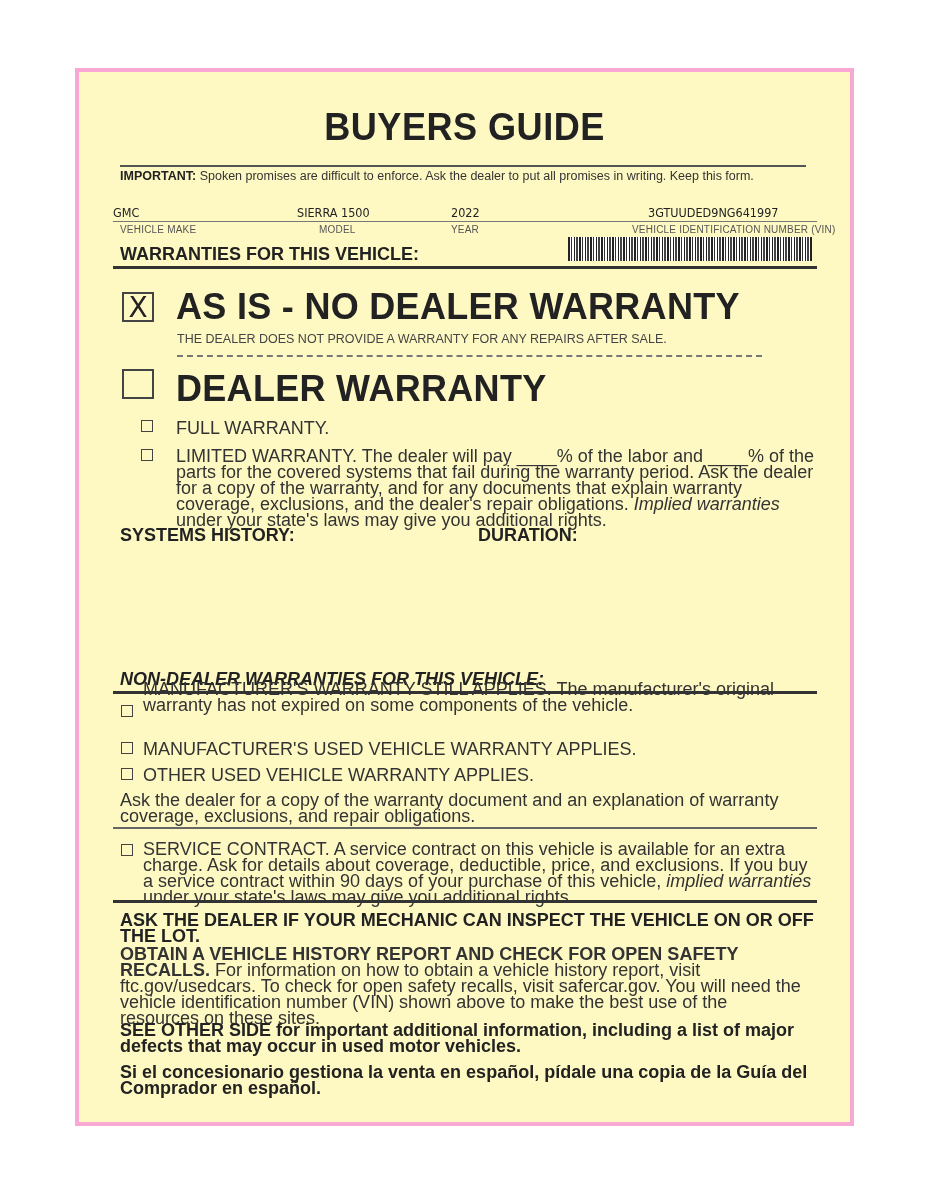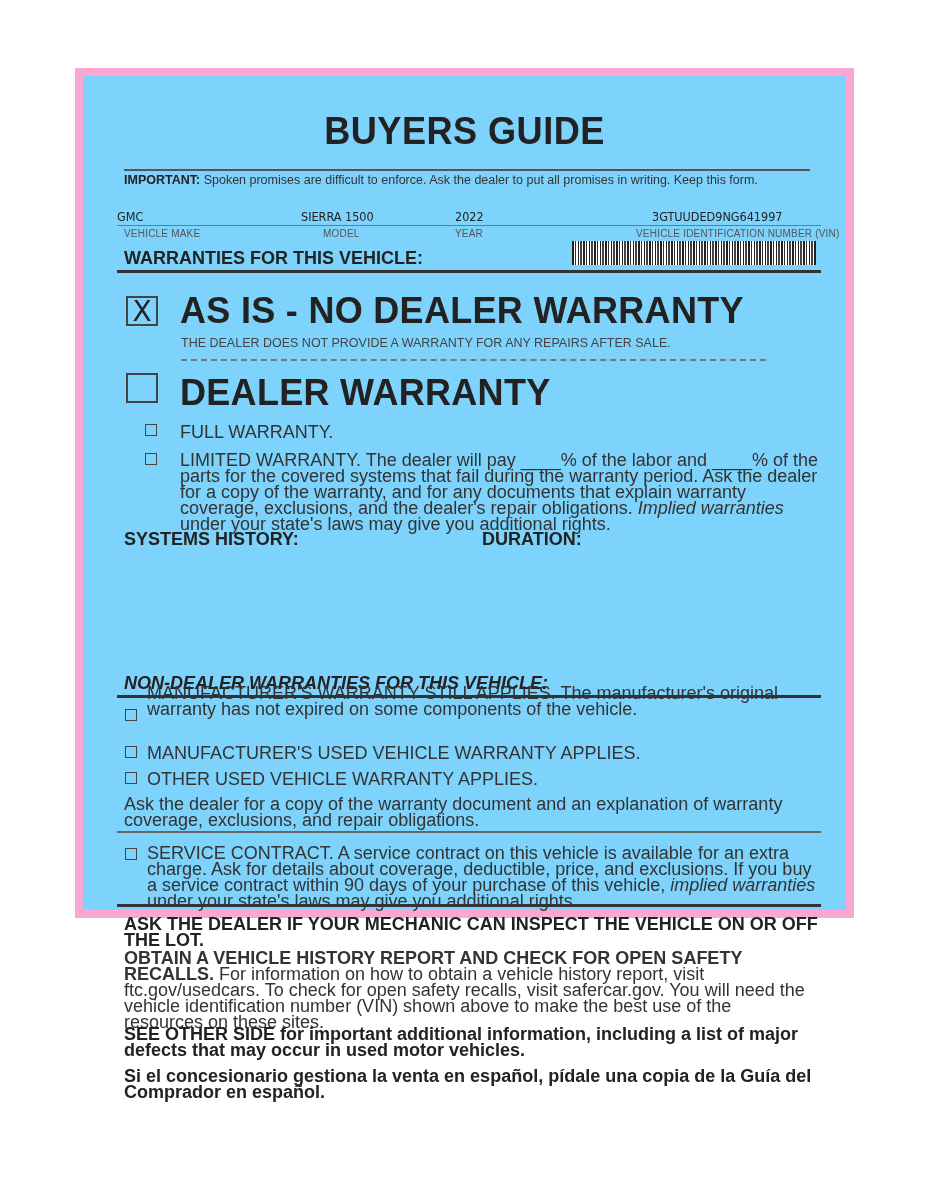--- a/index.html
+++ b/index.html
@@ -1,17 +1,17 @@
 <!DOCTYPE html>
 <html><head>
 <meta charset="utf-8">
 <style>
   html, body { margin:0; padding:0; background:#ffffff; }
   body { width:930px; height:1200px; position:relative; overflow:hidden; font-family:"Liberation Sans", sans-serif; color:#1a1a1a; }
-  .frame { position:absolute; left:75px; top:68px; width:779px; height:850px; border:8px solid #f9a8d4; box-sizing:border-box; background:#7dd3fc; }
+  .frame { position:absolute; left:75px; top:68px; width:779px; height:1058px; border:4px solid #f9a8d4; box-sizing:border-box; background:#fef9c3; }
   .abs { position:absolute; }
   .title { left:0; width:100%; top:34px; text-align:center; font-weight:bold; font-size:38px; letter-spacing:0.5px; color:#222; transform:scaleX(0.95); }
   .rule { position:absolute; background:#555; }
   .important { left:41px; top:97px; font-size:12.5px; color:#333; }
   .important b { color:#222;margin-top:16px; }
   .vrow-val { top:133px; font-size:12.5px; color:#222; font-family:"DejaVu Sans", sans-serif; transform:scaleX(0.9); transform-origin:left; }
   .vrow-lbl { top:152px; font-size:10px; color:#555; letter-spacing:0.2px; }
   .sect-h { font-weight:bold; font-size:18px; color:#222; }
   .barcode { left:489px; top:165px; width:244px; height:24px;
     background:repeating-linear-gradient(90deg,#222 0 2px,#fff 2px 3px,#333 3px 4px,#fff 4px 6px,#222 6px 7px,#fff 7px 8px,#444 8px 10px,#fff 10px 11px); }

